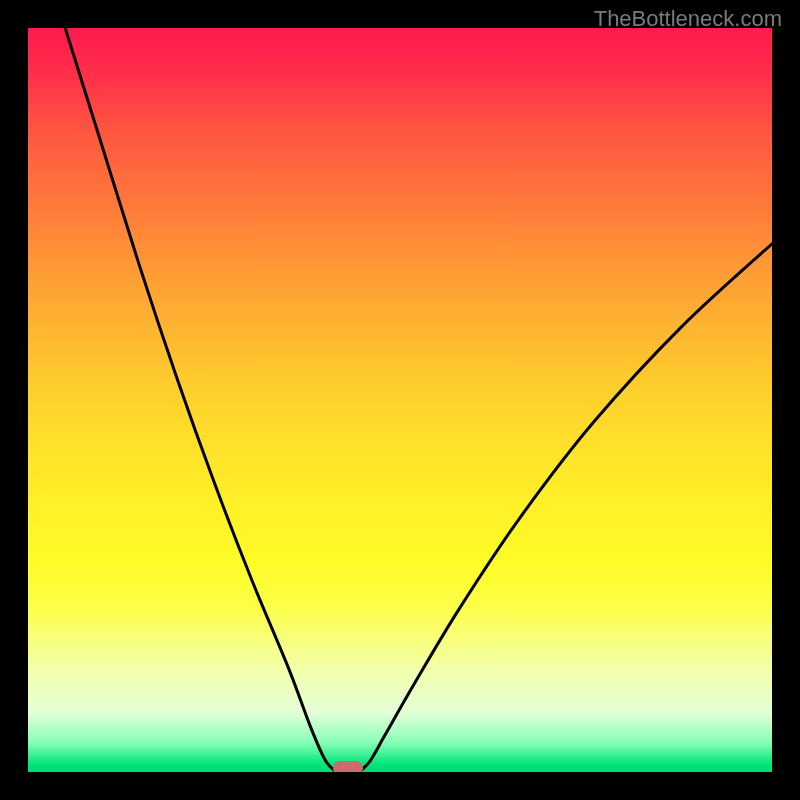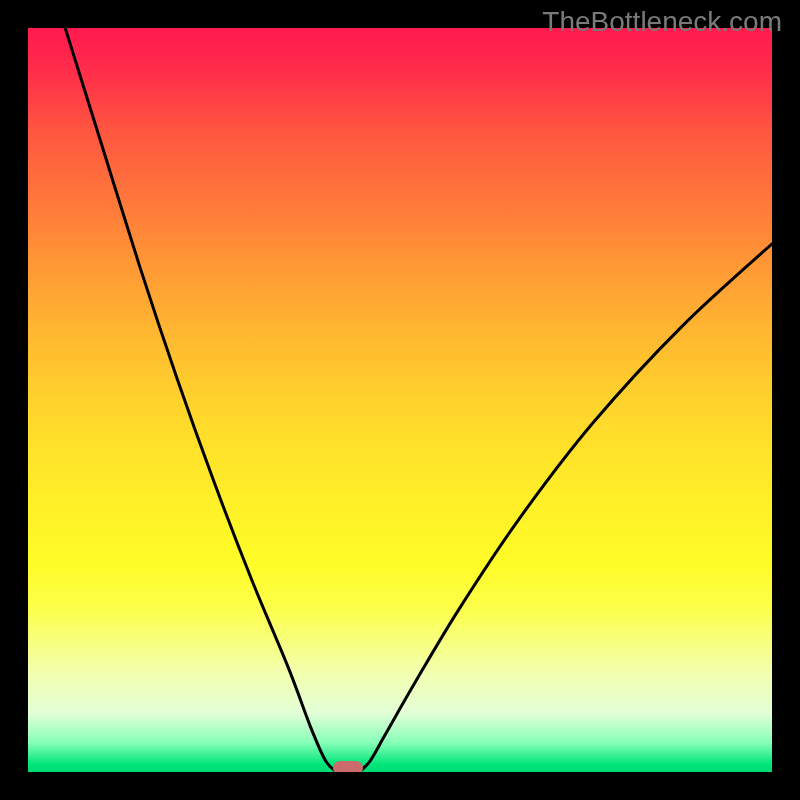--- a/index.html
+++ b/index.html
@@ -9,21 +9,21 @@
     height: 800px;
     background: #000;
     position: relative;
     font-family: Arial, sans-serif;
   }
   .watermark {
     position: absolute;
     top: 6px;
     right: 18px;
     color: #7a7a7a;
-    font-size: 28px;
+    font-size: 22px;
     font-weight: 400;
     z-index: 10;
   }
   .plot-area {
     position: absolute;
     left: 28px;
     top: 28px;
     width: 744px;
     height: 744px;
     overflow: hidden;

